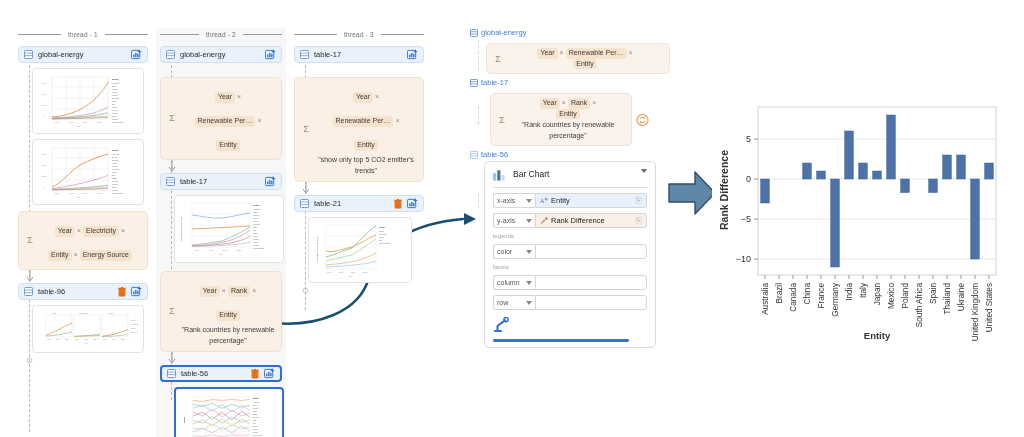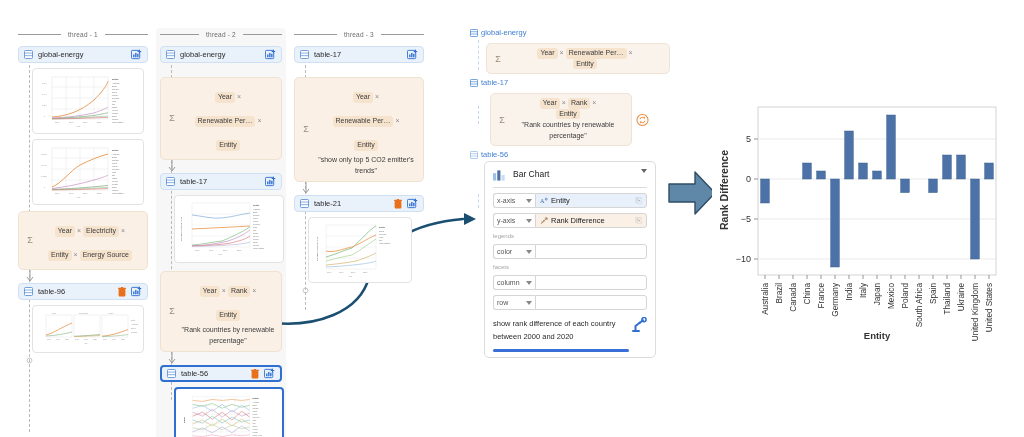--- a/index.html
+++ b/index.html
@@ -827,21 +827,20 @@
         <span class="enc-key">
           <span>row</span>
           <span class="caret"></span>
         </span>
         <span class="enc-val">
           <span class="name"></span>
         </span>
       </div>
 
       <div class="prompt-area">
-        <span class="prompt-text">show rank difference of each country between 2000 and 2020</span>
         <span class="ic">
           <svg width="16" height="16" viewBox="0 0 16 16">
               <path d="M2 14 h6 M4.5 14 L4.5 9 L9 5.5" stroke="#2f6fd0" stroke-width="2" fill="none" stroke-linecap="round"></path>
               <path d="M8.5 6 L12 3.2" stroke="#2f6fd0" stroke-width="2" fill="none" stroke-linecap="round"></path>
               <circle cx="13" cy="2.6" r="2.1" fill="none" stroke="#2f6fd0" stroke-width="1.5"></circle>
             </svg>
         </span>
       </div>
       <div class="progress-rail"></div>
     </div>

